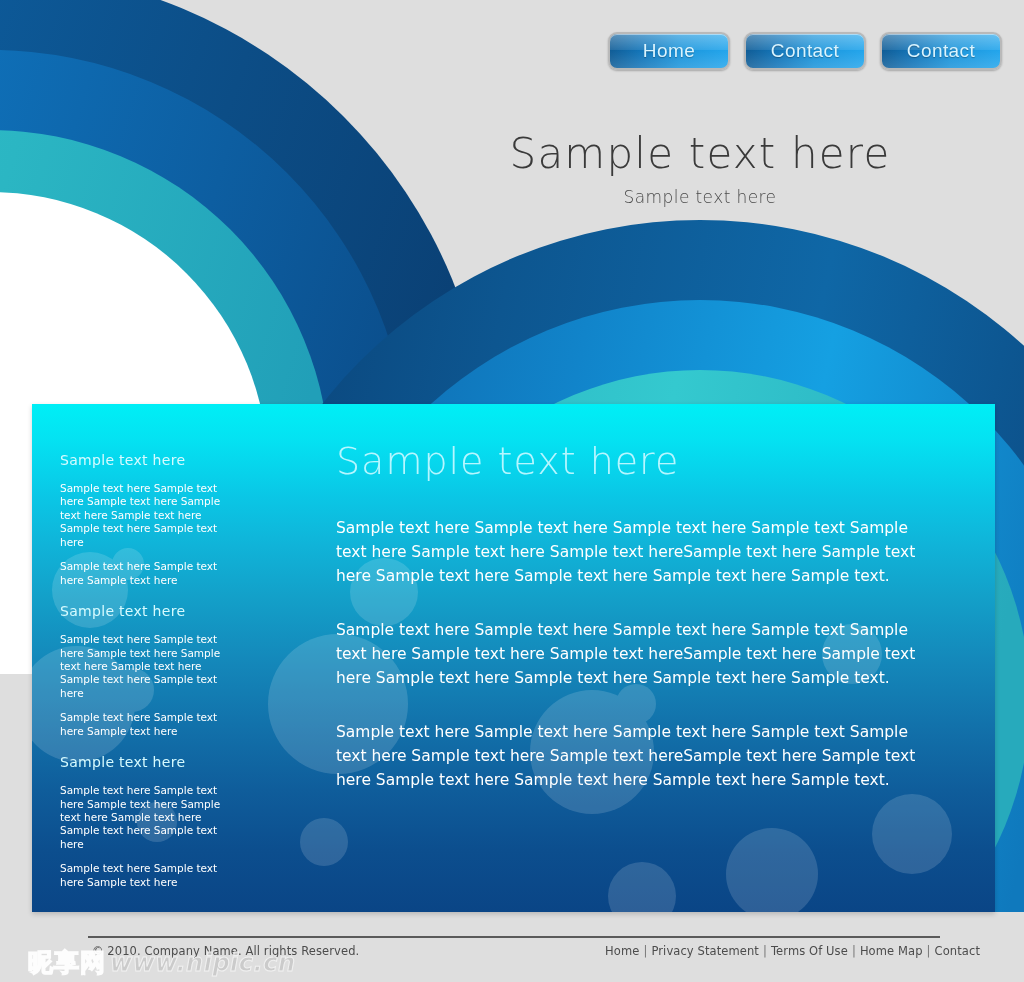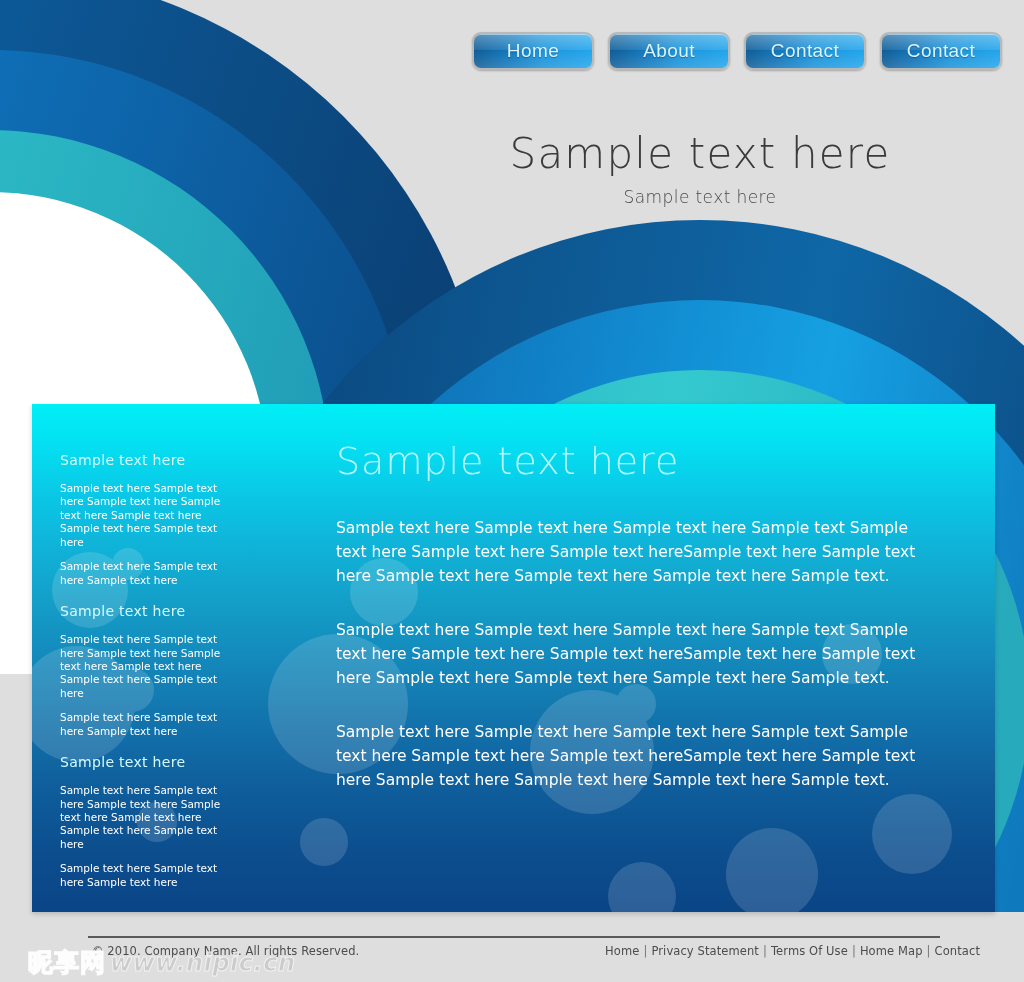--- a/index.html
+++ b/index.html
@@ -346,23 +346,20 @@
       <rect x="0" y="674" width="32" height="266" fill="#dedede"></rect>
       <rect x="0" y="912" width="1024" height="28" fill="#dedede"></rect>
     </svg>
   </div>
 
   <nav id="navbar">
     <div class="nav-btn">
       <span>Home</span>
     </div>
     <div class="nav-btn">
-      <span>About</span>
-    </div>
-    <div class="nav-btn">
       <span>Contact</span>
     </div>
     <div class="nav-btn">
       <span>Contact</span>
     </div>
   </nav>
 
   <div id="hero">
     <div id="hero-title">Sample text here</div>
     <div id="hero-sub">Sample text here</div>

